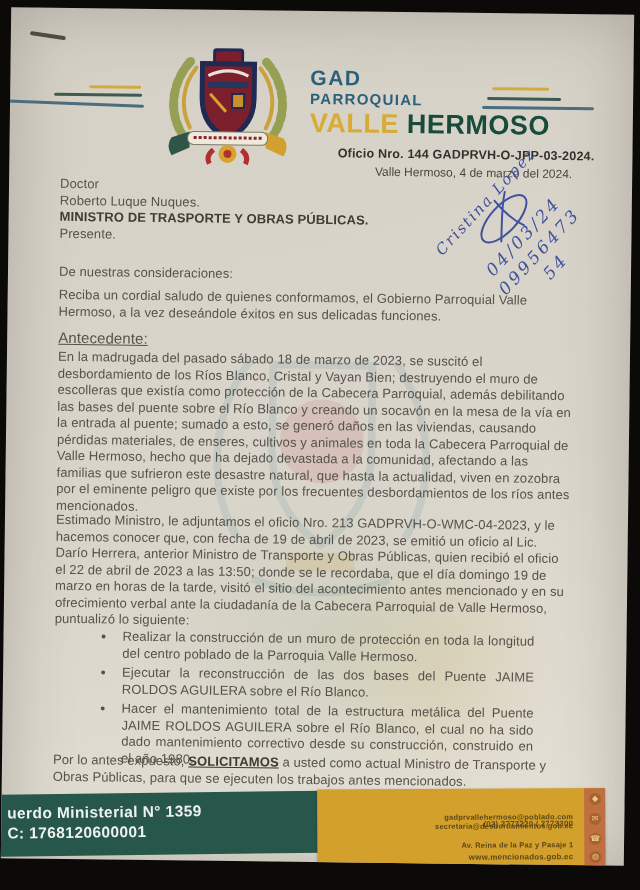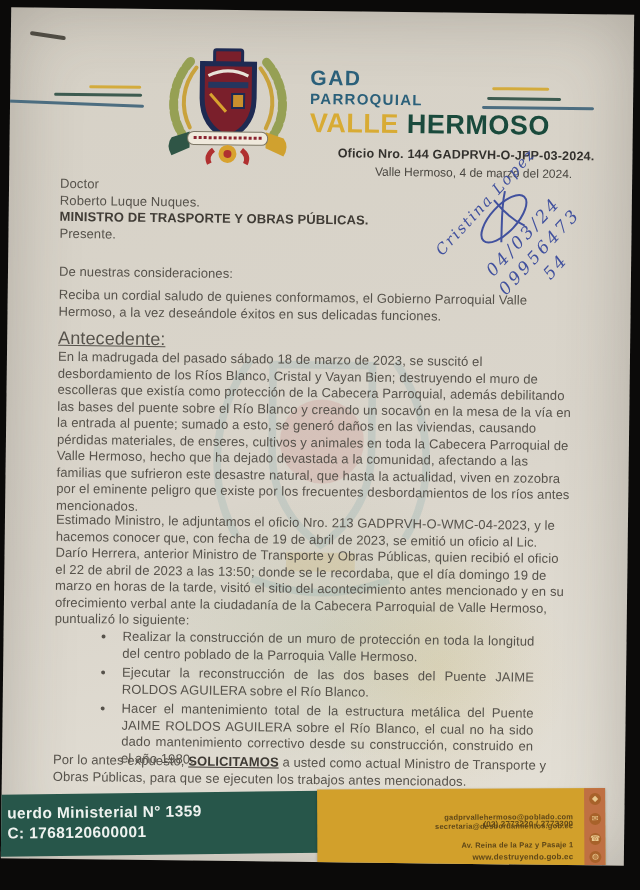--- a/index.html
+++ b/index.html
@@ -33,21 +33,21 @@
             font-family:"DejaVu Serif",serif;font-style:italic;}
   .hand-name{font-size:15px;letter-spacing:2px;}
   .hand-line{font-size:17px;letter-spacing:3px;margin-top:2px;}
   .sig{margin:-6px auto -8px;display:block;}
   
   .blk{position:absolute;left:51px;color:#56524b;font-size:13px;line-height:16.5px;letter-spacing:.1px;}
   .recipient{top:168px;}
   .recipient .bold{font-weight:bold;color:#403c36;}
   .salutation{top:256px;}
   .intro{top:279px;width:500px;}
-  .heading{top:322px;font-size:18px;text-decoration:underline;}
+  .heading{top:322px;font-size:15px;text-decoration:underline;}
   .p1{top:341px;width:517px;}
   .p2{top:504px;width:517px;}
   .bullets{top:620px;width:505px;}
   .bullets ul{margin:0 0 0 62px;padding:0;}
   .bullets li{padding-left:6px;margin-bottom:3px;text-align:justify;width:412px;}
   .closing{top:744px;width:505px;}
   .closing .emph{font-weight:bold;color:#3e3a34;text-decoration:underline;}
   
   .watermark{position:absolute;left:168px;top:312px;opacity:.17;pointer-events:none;}
   
@@ -155,21 +155,21 @@
       <div>uerdo Ministerial N° 1359</div>
       <div>C: 1768120600001</div>
     </div>
 
     <div class="contact-card">
       <div class="card-strip"></div>
       <div class="c-row" style="top:8px;margin-top:44px;">Av. Reina de la Paz y Pasaje 1</div>
       <div class="c-row" style="top:24px;">gadprvallehermoso@poblado.com</div>
       <div class="c-row" style="top:33px;">secretaria@desbordamientos.gob.ec</div>
       <div class="c-row" style="top:31px;font-size:8px;">(02) 2773220 / 2773300</div>
-      <div class="c-row" style="top:64px;font-size:8px;">www.destruyendo.gob.ec</div>
+      <div class="c-row" style="top:64px;font-size:8px;">www.mencionados.gob.ec</div>
       <div class="icon-circle" style="top:5px;">◆</div>
       <div class="icon-circle" style="top:25px;">✉</div>
       <div class="icon-circle" style="top:45px;">☎</div>
       <div class="icon-circle" style="top:63px;">◍</div>
     </div>
 
   </div>
 </div>
 
 </body></html>

